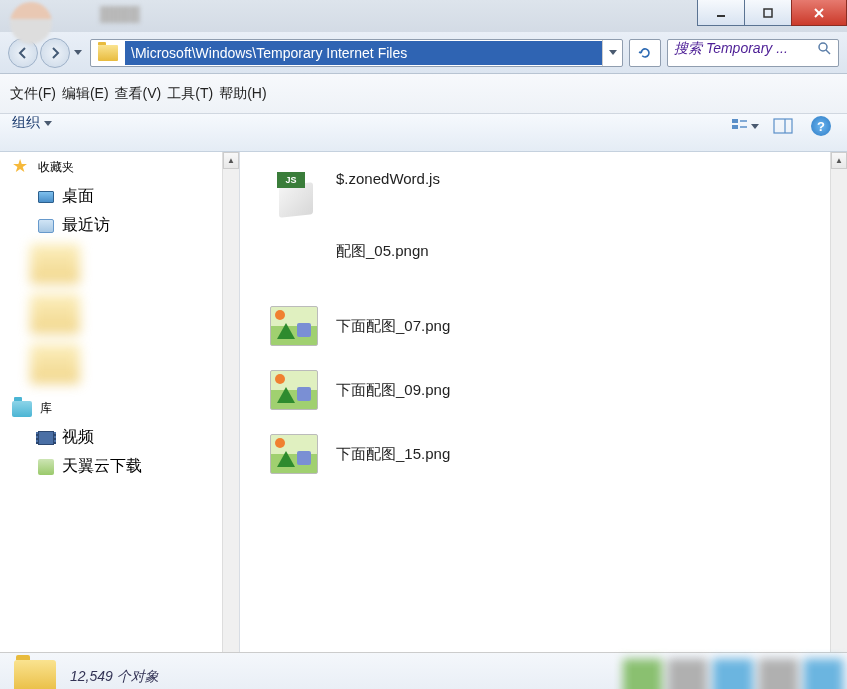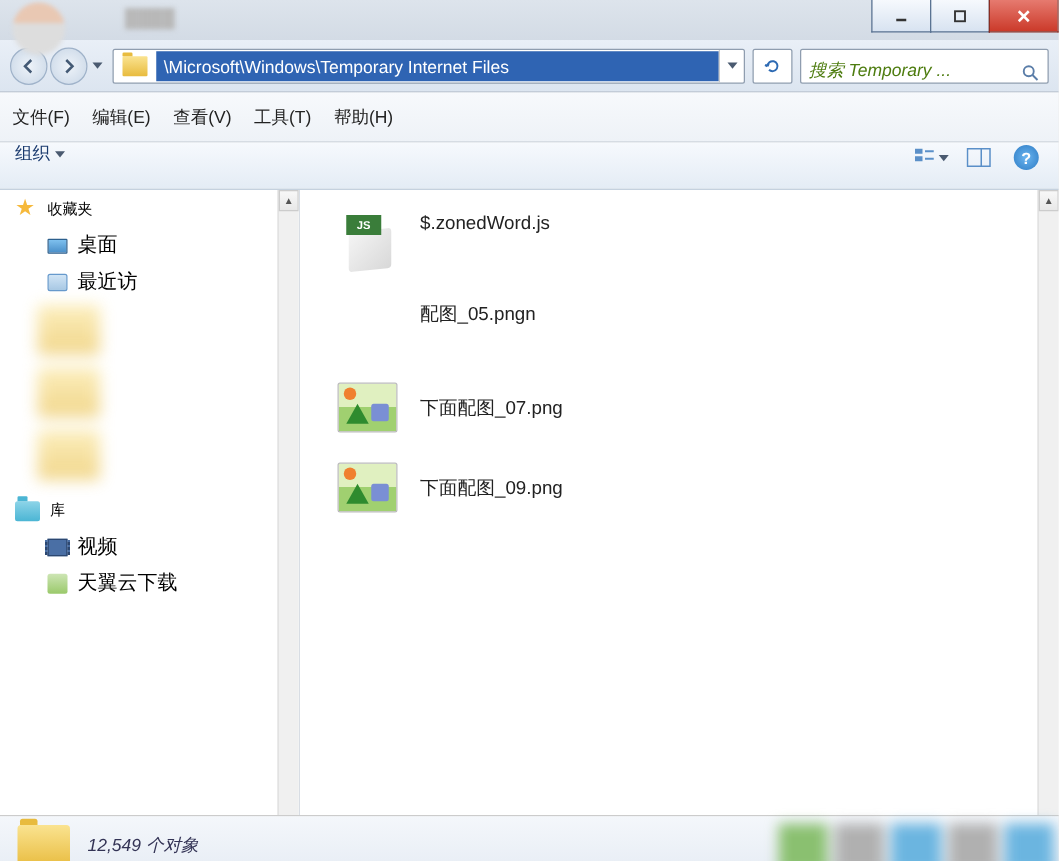--- a/index.html
+++ b/index.html
@@ -22,25 +22,25 @@
     .nav-dd { width: 12px; height: 30px; display: flex; align-items: center; justify-content: center; }
     
     .address-bar { flex: 1; height: 28px; background: #fff; border: 1px solid #8f9daf; display: flex; align-items: center; border-radius: 2px; }
     .addr-icon { width: 26px; height: 22px; margin: 0 4px; display: flex; align-items: center; justify-content: center; }
     .folder-icon { width: 20px; height: 16px; background: linear-gradient(#fae390, #e8bb3e); border-radius: 1px; position: relative; }
     .folder-icon::before { content: ''; position: absolute; top: -3px; left: 0; width: 8px; height: 3px; background: #e8bb3e; border-radius: 1px 1px 0 0; }
     .addr-path { flex: 1; height: 24px; background: #2f64b3; color: #fff; font-size: 14px; display: flex; align-items: center; padding: 0 6px; white-space: nowrap; overflow: hidden; text-align: right; }
     .addr-dd { width: 20px; height: 26px; border-left: 1px solid #ccc; display: flex; align-items: center; justify-content: center; }
     .refresh-btn { width: 32px; height: 28px; background: #fff; border: 1px solid #8f9daf; display: flex; align-items: center; justify-content: center; border-radius: 2px; }
     
-    .search-box { width: 199px; height: 28px; background: #fff; border: 1px solid #8f9daf; display: flex; align-items: flex-end; padding: 0 6px; border-radius: 2px; color: #4d7c0f; font-style: italic; font-size: 14px; }
+    .search-box { width: 172px; height: 28px; background: #fff; border: 1px solid #8f9daf; display: flex; align-items: flex-start; padding: 0 6px; border-radius: 2px; color: #4c1d95; font-style: italic; font-size: 14px; }
     .search-box span { flex: 1; }
     
     
-    .menu-bar { height: 40px; background: linear-gradient(#f7f9fc, #eef2f7); border-bottom: 1px solid #d0d7e0; display: flex; align-items: center; padding: 0 10px; gap: 18px; font-size: 14px; }
+    .menu-bar { height: 40px; background: linear-gradient(#f7f9fc, #eef2f7); border-bottom: 1px solid #d0d7e0; display: flex; align-items: center; padding: 0 10px; gap: 6px; font-size: 14px; }
     .menu-item { color: #222; cursor: default; }
     
     
     .toolbar { height: 38px; background: linear-gradient(#f6f9fd, #e4ecf5); border-bottom: 1px solid #c5d1de; display: flex; align-items: flex-start; padding: 0 12px; justify-content: space-between; }
     .tb-left { display: flex; align-items: center; gap: 4px; font-size: 14px; color: #1a3a6e; }
     .tb-right { display: flex; align-items: center; gap: 10px; }
     .tb-icon-btn { width: 28px; height: 24px; display: flex; align-items: center; justify-content: center; }
     .help-icon { width: 20px; height: 20px; border-radius: 50%; background: radial-gradient(#6bb5f0, #2d7bc4); color: #fff; font-weight: bold; font-size: 13px; display: flex; align-items: center; justify-content: center; }
     
     
@@ -259,20 +259,28 @@
         <div class="file-name">下面配图_07.png</div>
       </div>
       <div class="file-item">
         <div class="file-icon-box">
           <div class="img-icon">
               <div class="img-sun"></div>
             </div>
         </div>
         <div class="file-name">下面配图_09.png</div>
       </div>
+      <div class="file-item">
+        <div class="file-icon-box">
+          <div class="img-icon">
+              <div class="img-sun"></div>
+            </div>
+        </div>
+        <div class="file-name">下面配图_15.png</div>
+      </div>
     </div>
   </div>
 </div>
 
 <div class="status-bar">
   <div class="status-folder"></div>
   <div class="status-text">12,549 个对象</div>
   <div class="status-blur">
     <div class="sbx g"></div>
       <div class="sbx"></div>

